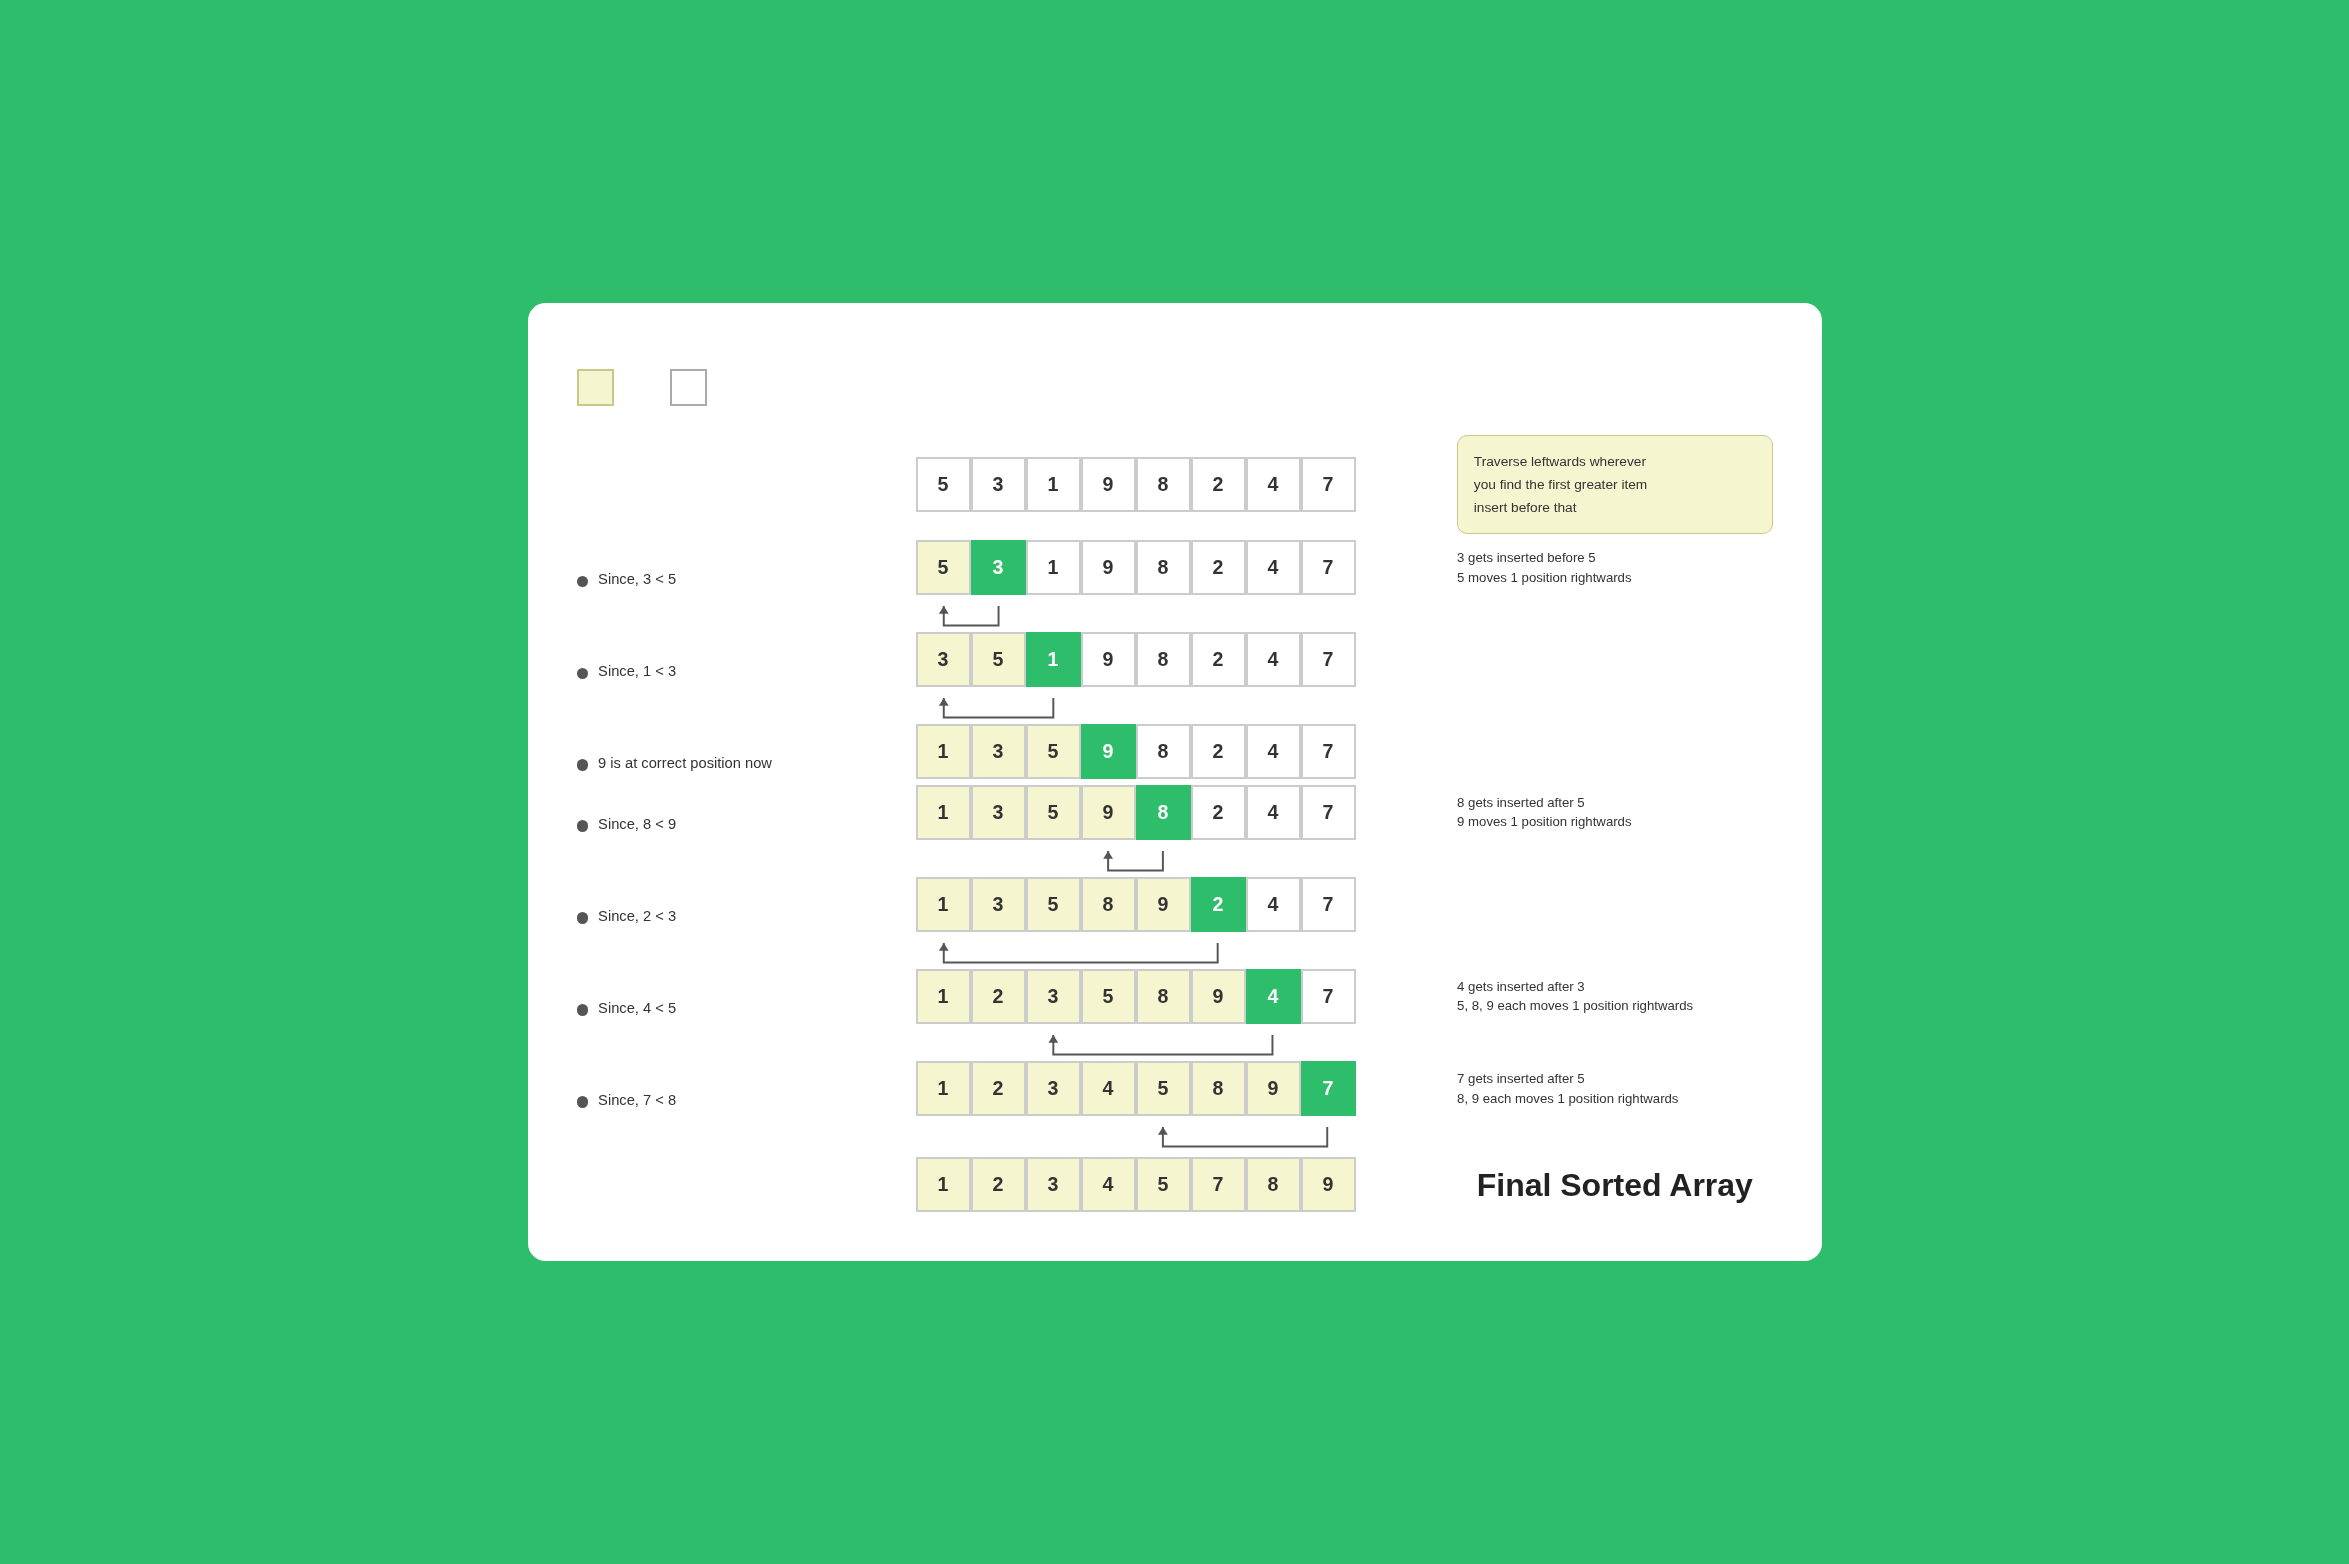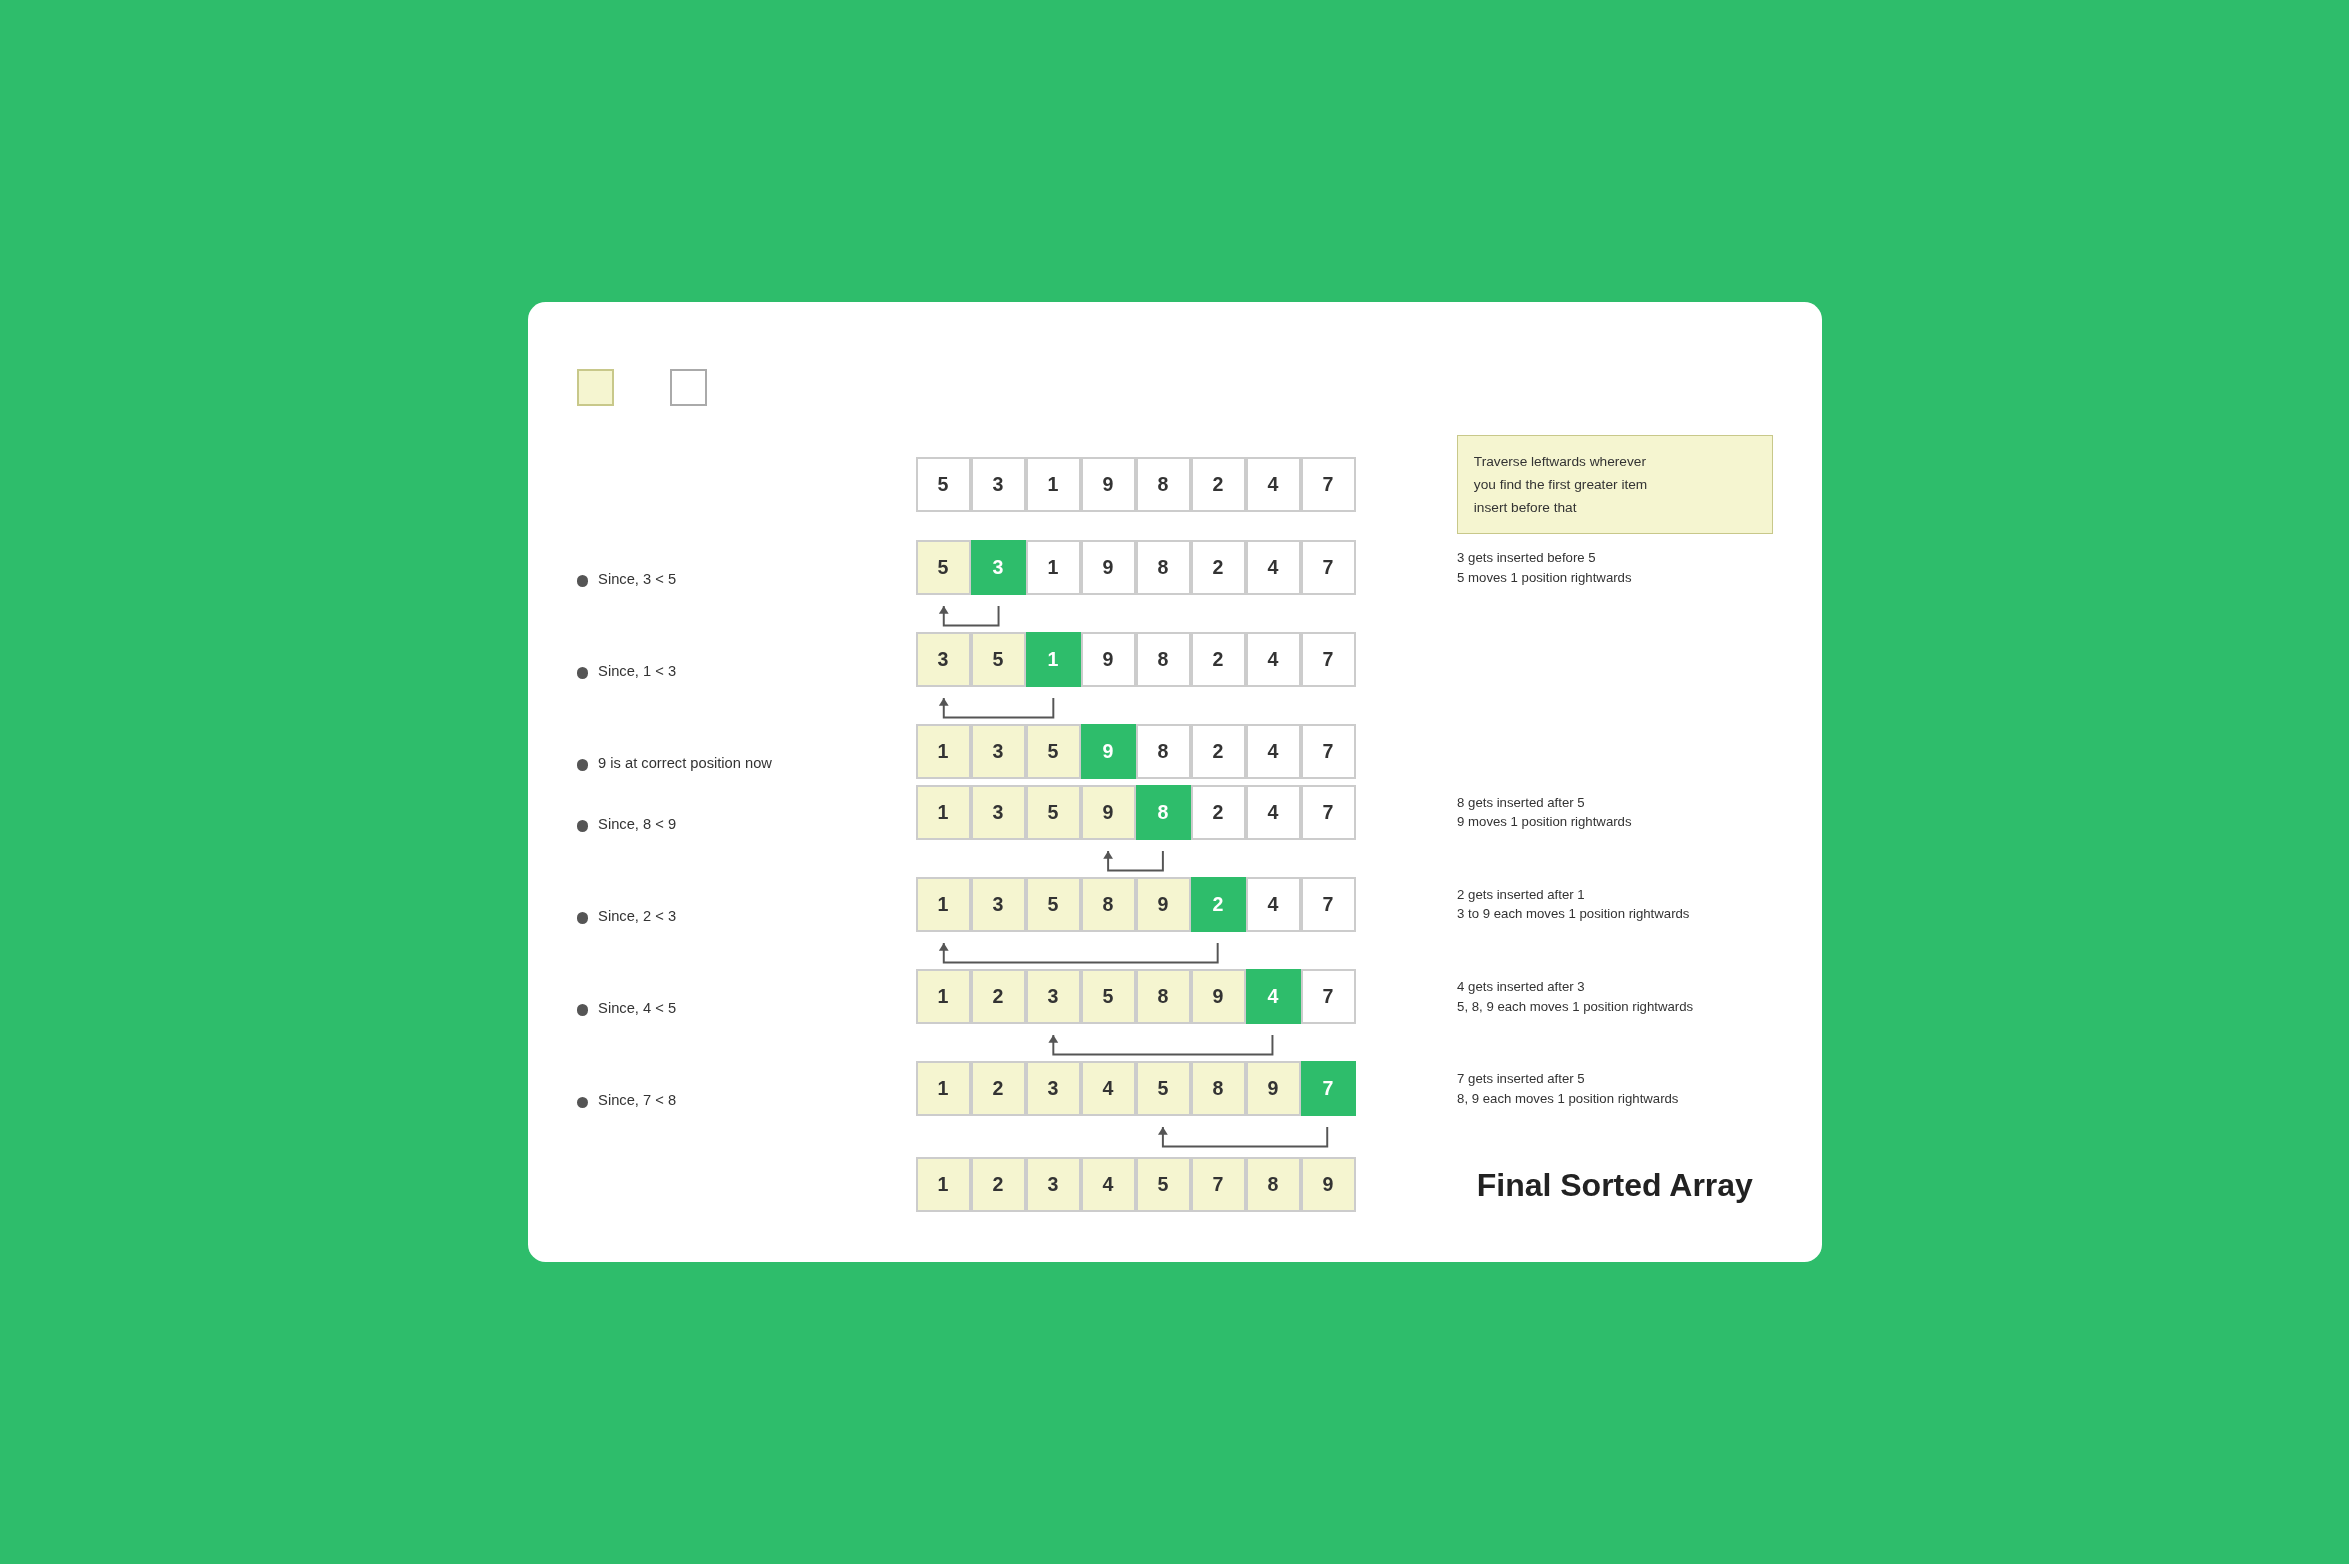--- a/index.html
+++ b/index.html
@@ -83,21 +83,21 @@
 
     .right-label {
       font-size: 13.2px;
       color: #333;
       line-height: 1.5;
       padding: 7.8px 0 7.8px 17.6px;
     }
     .right-label.info-box {
       background: #f5f5d0;
       border: 1.5px solid #c8c88a;
-      border-radius: 0;
+      border-radius: 10px;
       padding: 13.7px 15.7px;
       margin-left: 17.6px;
       font-size: 13.7px;
       min-height: auto;
       line-height: 1.7;
     }
     .right-label.final {
       font-size: 32px;
       font-weight: 700;
       color: #222;
@@ -271,22 +271,20 @@
             <div class="cell">1</div>
             <div class="cell">3</div>
             <div class="cell">5</div>
             <div class="cell">8</div>
             <div class="cell">9</div>
             <div class="cell active">2</div>
             <div class="cell unsorted">4</div>
             <div class="cell unsorted">7</div>
           </div>
         </div>
-        <div class="right-label" style="white-space: pre-line;">2 gets inserted after 1
-3 to 9 each moves 1 position rightwards</div>
       </div>
       <div class="flat-row arrow-row-flat">
         <div></div>
         <div class="center-arr">
           <svg width="439" height="27.4" viewBox="0 0 448 28">
             <path d="M 308 4 L 308 24 L 28 24 L 28 4" fill="none" stroke="#555" stroke-width="2"></path>
             <polygon points="23,12 33,12 28,4" fill="#555"></polygon>
           </svg>
         </div>
         <div></div>

